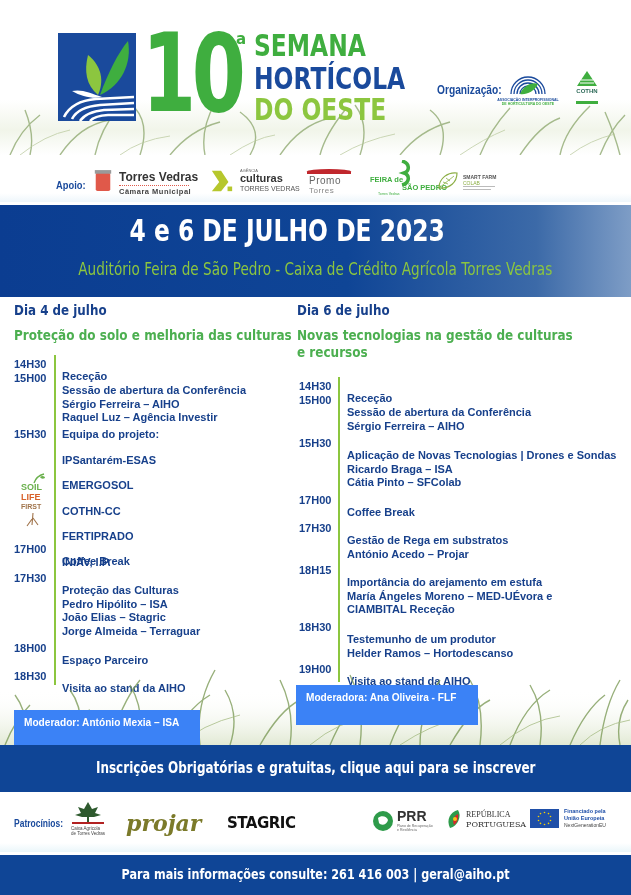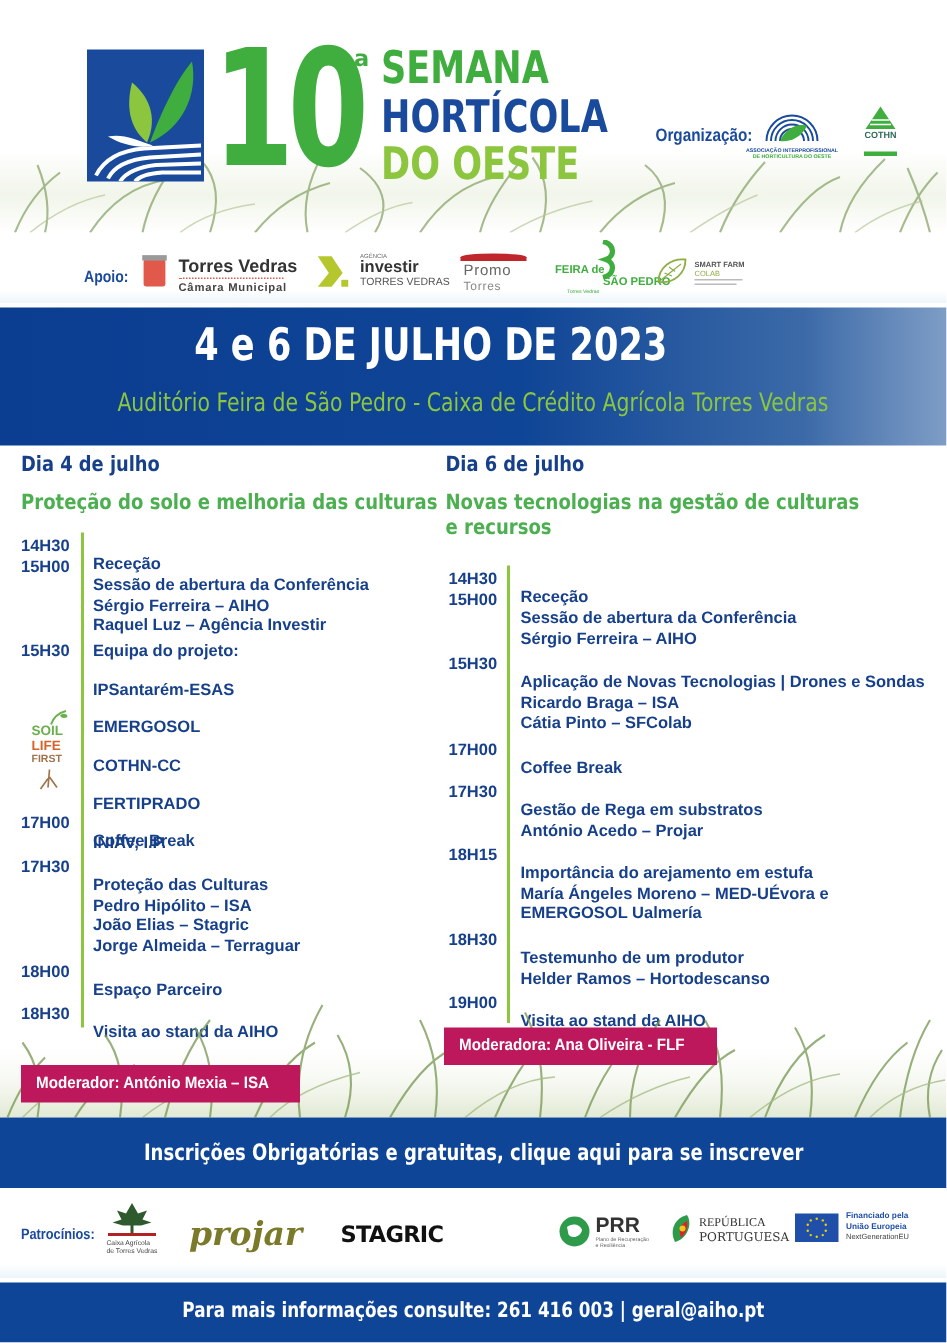--- a/index.html
+++ b/index.html
@@ -53,22 +53,22 @@
   .day-title { position: absolute; top: 5px; font-family: "DejaVu Sans", sans-serif; font-weight: bold; font-size: 14px; color: #17408b;
     transform: scaleX(0.85); transform-origin: left top; white-space: nowrap; }
   .theme { position: absolute; font-family: "DejaVu Sans", sans-serif; font-weight: bold; font-size: 14px; line-height: 17px; color: #4caf50;
     transform: scaleX(0.86); transform-origin: left top; white-space: nowrap; }
   .vbar { position: absolute; width: 2px; background: #8cc63f; }
   .slot { position: absolute; font-size: 11px; line-height: 13.5px; color: #17408b; }
   .slot .time { position: absolute; left: 0; top: 0; font-weight: bold; width: 40px; }
   .slot .body { position: absolute; left: 48px; top: 0; white-space: nowrap; }
   .slot .body .head { font-weight: bold; margin-top: 12px; }
   .slot .body .sub { font-weight: bold; }
-  .modbox { position: absolute; background: #be185d; color: #ffffff; font-weight: bold; font-size: 11px; padding: 0 0 0 10px;
-    height: 25px; line-height: 24px; white-space: nowrap; }
+  .modbox { position: absolute; background: #3b82f6; color: #ffffff; font-weight: bold; font-size: 11px; padding: 0 0 0 10px;
+    height: 40px; line-height: 24px; white-space: nowrap; }
   .modbox span { display: inline-block; transform: scaleX(0.92); transform-origin: left center; }
 
   .soil-logo { position: absolute; left: 18px; top: 176px; width: 30px; height: 55px; }
 
   
   .grass-bottom { position: absolute; left: 0; top: 650px; width: 631px; height: 95px; }
 
   
   .reg { position: absolute; left: 0; top: 745px; width: 631px; height: 47px; background: #0f4596; text-align: center; }
   .reg span { display: inline-block; margin-top: 14px; font-family: "DejaVu Sans", sans-serif; font-weight: bold; font-size: 15px; color: #ffffff;
@@ -183,21 +183,21 @@
     <div style="position:absolute;left:26px;top:17px;width:70px;border-top:1px dotted #e0594a;"></div>
     <div style="position:absolute;left:26px;top:19px;font-weight:bold;font-size:7.5px;color:#444;white-space:nowrap;letter-spacing:0.5px;">Câmara Municipal</div>
   </div>
 
   <div class="logo-inv">
     <svg viewBox="0 0 26 26" width="24" height="26" style="position:absolute;left:0;top:0;">
       <path d="M2 2 L12 2 L20 14 L12 24 L2 24 L10 14 Z" fill="#b6c72d"></path>
       <rect x="19" y="19" width="5" height="5" fill="#b6c72d"></rect>
     </svg>
     <div style="position:absolute;left:30px;top:0;font-size:4px;color:#666;">AGÊNCIA</div>
-    <div style="position:absolute;left:30px;top:4px;font-weight:bold;font-size:11px;color:#333;">investir</div>
+    <div style="position:absolute;left:30px;top:4px;font-weight:bold;font-size:11px;color:#333;">culturas</div>
     <div style="position:absolute;left:30px;top:17px;font-size:7px;color:#555;white-space:nowrap;">TORRES VEDRAS</div>
   </div>
 
   <div class="logo-promo">
     <div style="position:absolute;left:2px;top:1px;width:44px;height:5px;background:#c0272d;border-radius:50% 50% 0 0;"></div>
     <div style="position:absolute;left:4px;top:7px;font-size:10px;color:#666;letter-spacing:0.5px;">Promo</div>
     <div style="position:absolute;left:4px;top:18px;font-size:8px;color:#888;letter-spacing:0.5px;">Torres</div>
   </div>
 
   <div class="logo-feira">
@@ -337,21 +337,21 @@
     <div class="body">
       <div class="head">Gestão de Rega em substratos</div>
       <div class="sub">António Acedo – Projar</div>
     </div>
   </div>
   <div class="slot" style="left:3px;top:267px;">
     <div class="time">18H15</div>
     <div class="body">
       <div class="head">Importância do arejamento em estufa</div>
       <div class="sub">María Ángeles Moreno – MED-UÉvora e</div>
-      <div class="sub">EMERGOSOL Ualmería</div>
+      <div class="sub">CIAMBITAL Receção</div>
     </div>
   </div>
   <div class="slot" style="left:3px;top:324px;">
     <div class="time">18H30</div>
     <div class="body">
       <div class="head">Testemunho de um produtor</div>
       <div class="sub">Helder Ramos – Hortodescanso</div>
     </div>
   </div>
   <div class="slot" style="left:3px;top:366px;">

